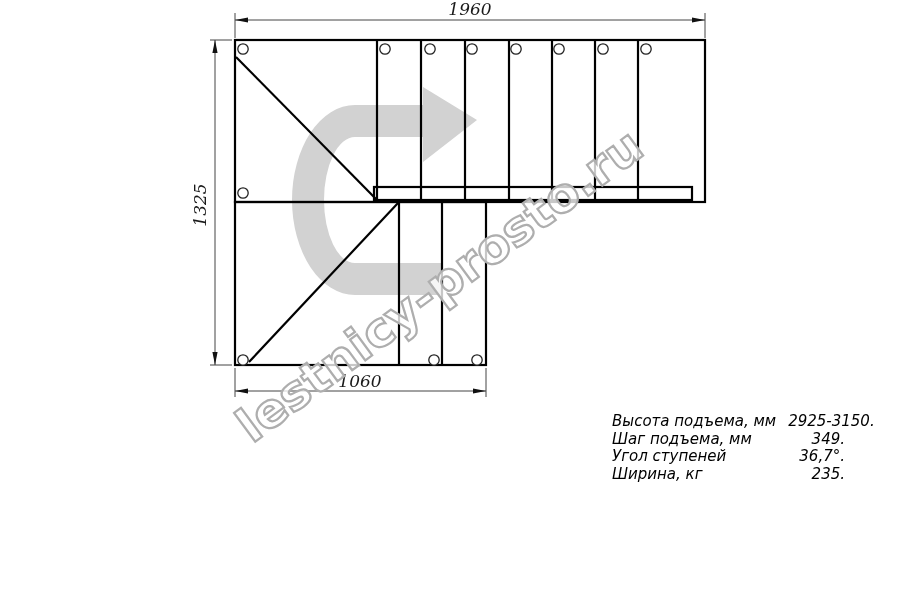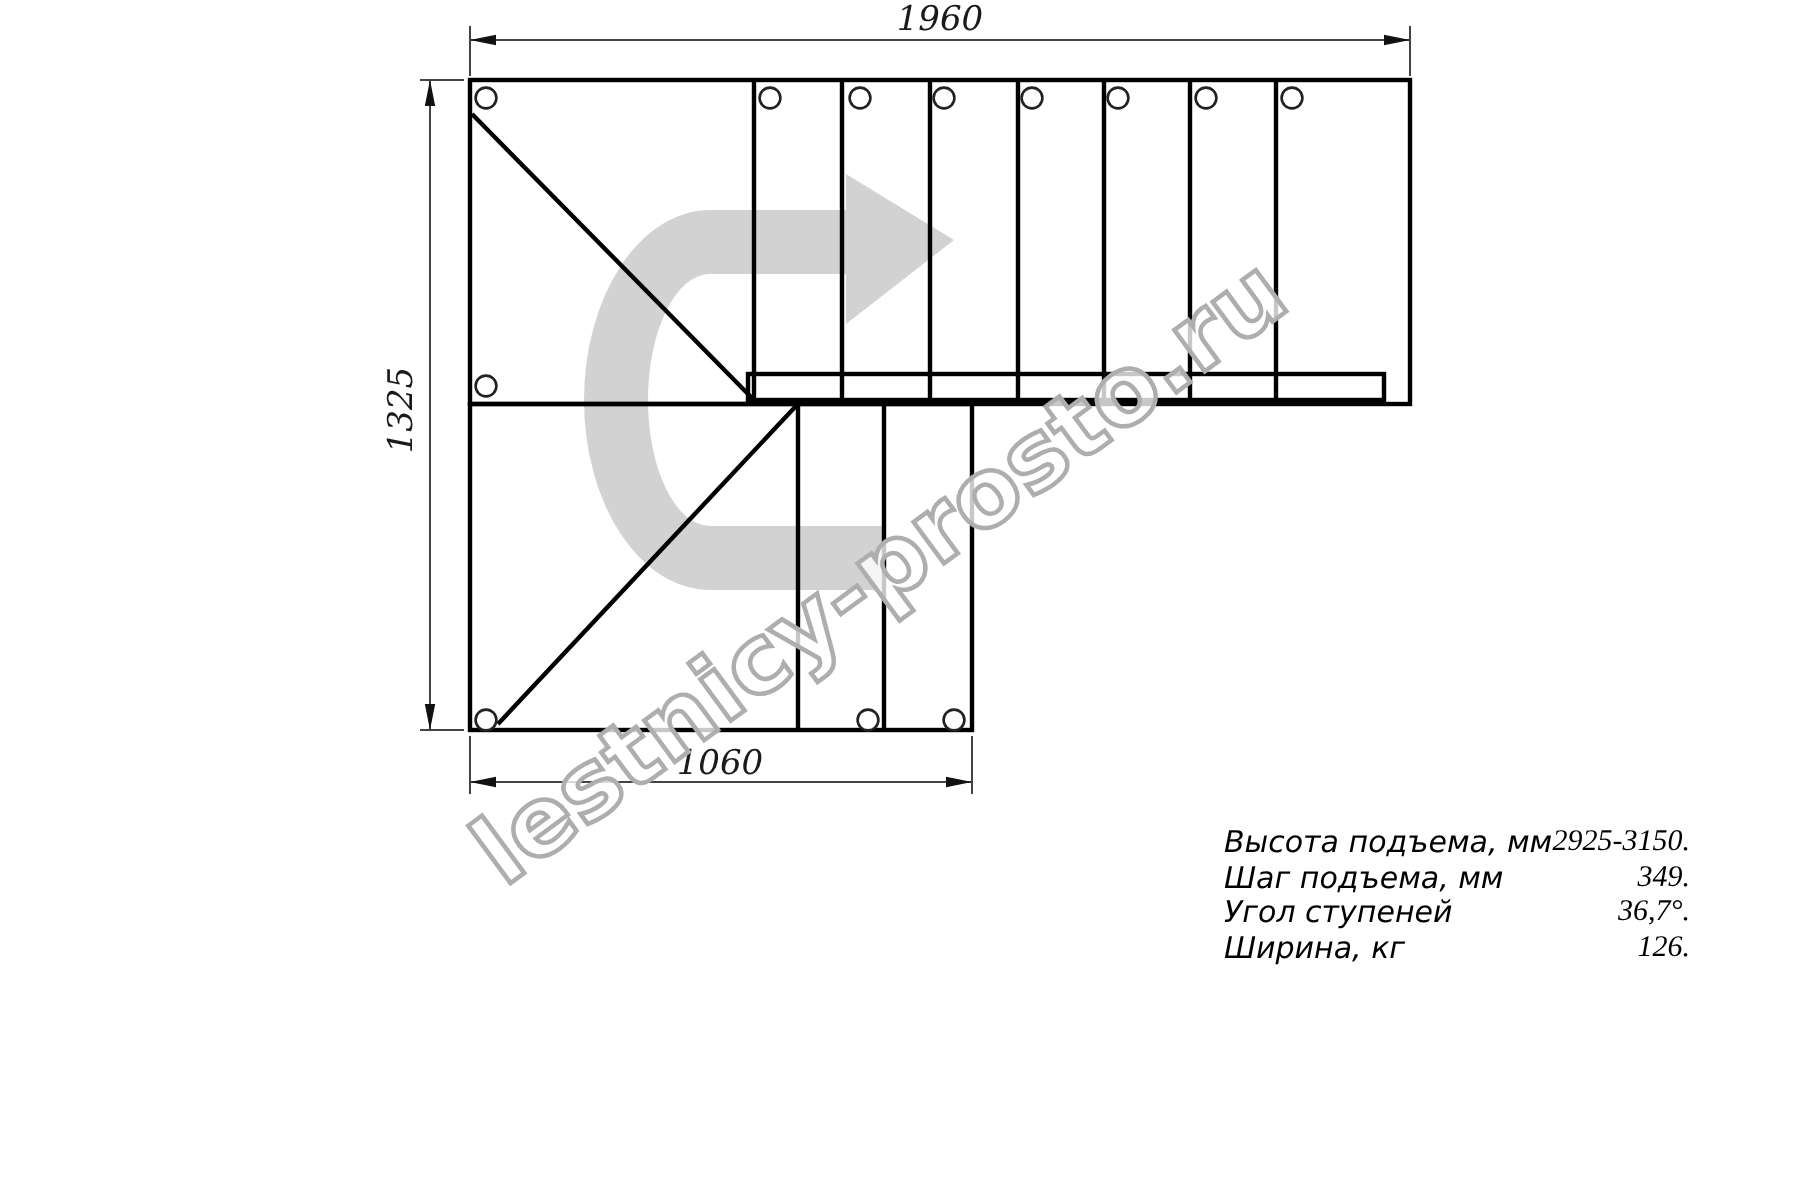--- a/index.html
+++ b/index.html
@@ -6,22 +6,22 @@
   body{
     width:900px;height:600px;position:relative;background:#ffffff;
     font-family:"DejaVu Sans",sans-serif;overflow:hidden;
   }
   #stage{position:absolute;left:0;top:0;width:900px;height:600px;}
   .specs{
     position:absolute;left:612px;top:413px;width:233px;
     font-family:"DejaVu Sans",sans-serif;
     font-style:italic;font-size:15px;color:#000;
   }
-  .specs-row{display:flex;justify-content:space-between;line-height:17.6px;white-space:nowrap;}
-  .specs-row .val{text-align:center;font-family:Liberation Serif, serif;}
+  .specs-row{display:flex;justify-content:space-between;line-height:17.6px;white-space:nowrap;gap:12px;}
+  .specs-row .val{text-align:center;}
   svg text.dim{
     font-family:"DejaVu Serif",serif;font-style:italic;
     font-size:17px;fill:#1a1a1a;
   }
 </style>
 </head>
 <body>
 
 <svg id="stage" viewBox="0 0 900 600">
 
@@ -109,15 +109,15 @@
   <div class="specs-row">
     <span class="lbl">Шаг подъема, мм</span>
     <span class="val">349.</span>
   </div>
   <div class="specs-row">
     <span class="lbl">Угол ступеней</span>
     <span class="val">36,7°.</span>
   </div>
   <div class="specs-row">
     <span class="lbl">Ширина, кг</span>
-    <span class="val">126.</span>
+    <span class="val">235.</span>
   </div>
 </div>
 
 </body></html>

